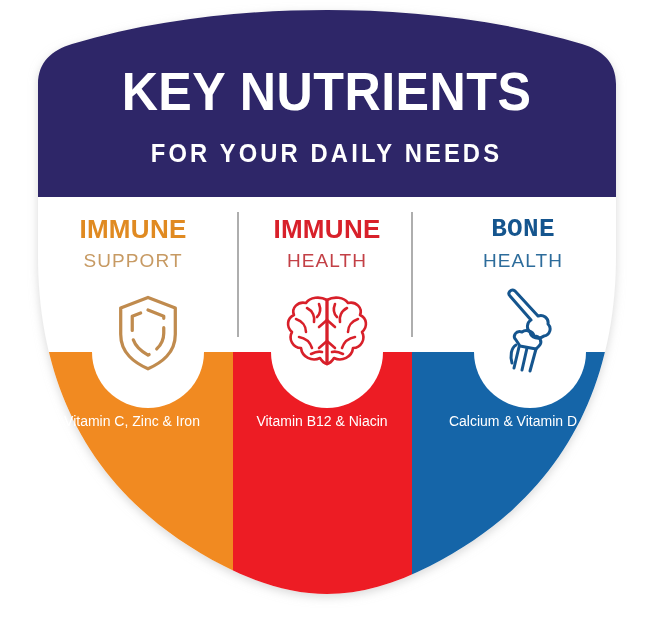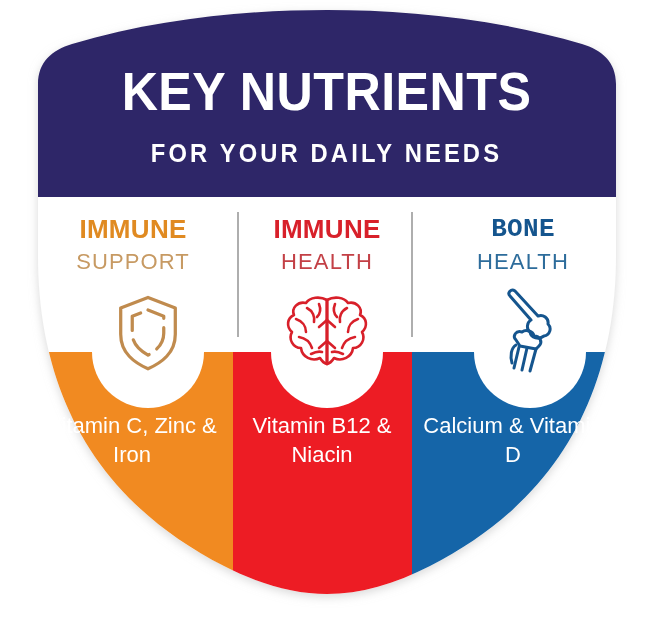--- a/index.html
+++ b/index.html
@@ -45,33 +45,33 @@
   .col{position:absolute;top:216px;width:210px;text-align:center;}
   .col-immune{left:28px;}
   .col-brain{left:222px;}
   .col-bone{left:418px;}
 
   .cat-main{
     font-size:26px;font-weight:bold;line-height:1;
     letter-spacing:0.3px;white-space:nowrap;
   }
   .cat-sub{
-    font-size:22px;font-weight:normal;line-height:1;
+    font-size:19px;font-weight:normal;line-height:1;
     margin-top:9px;letter-spacing:1.1px;white-space:nowrap;
   }
   .immune .cat-main{color:#E08A21;}
   .immune .cat-sub{color:#C79A63;}
   .brain .cat-main{color:#D8202A;}
   .brain .cat-sub{color:#C34046;}
   .bone .cat-main{color:#15558E;font-family:Liberation Mono, monospace;}
   .bone .cat-sub{color:#2D6C9B;}
 
   .nutrient{
     position:absolute;width:190px;text-align:center;
-    color:#ffffff;font-size:22px;line-height:1.30;
+    color:#ffffff;font-size:14px;line-height:1.30;
     font-weight:normal;
   }
   .nut-immune{left:37px;top:412px;}
   .nut-brain{left:227px;top:412px;}
   .nut-bone{left:418px;top:412px;}
 </style>
 </head>
 <body>
 
 <div id="shield-infographic">

